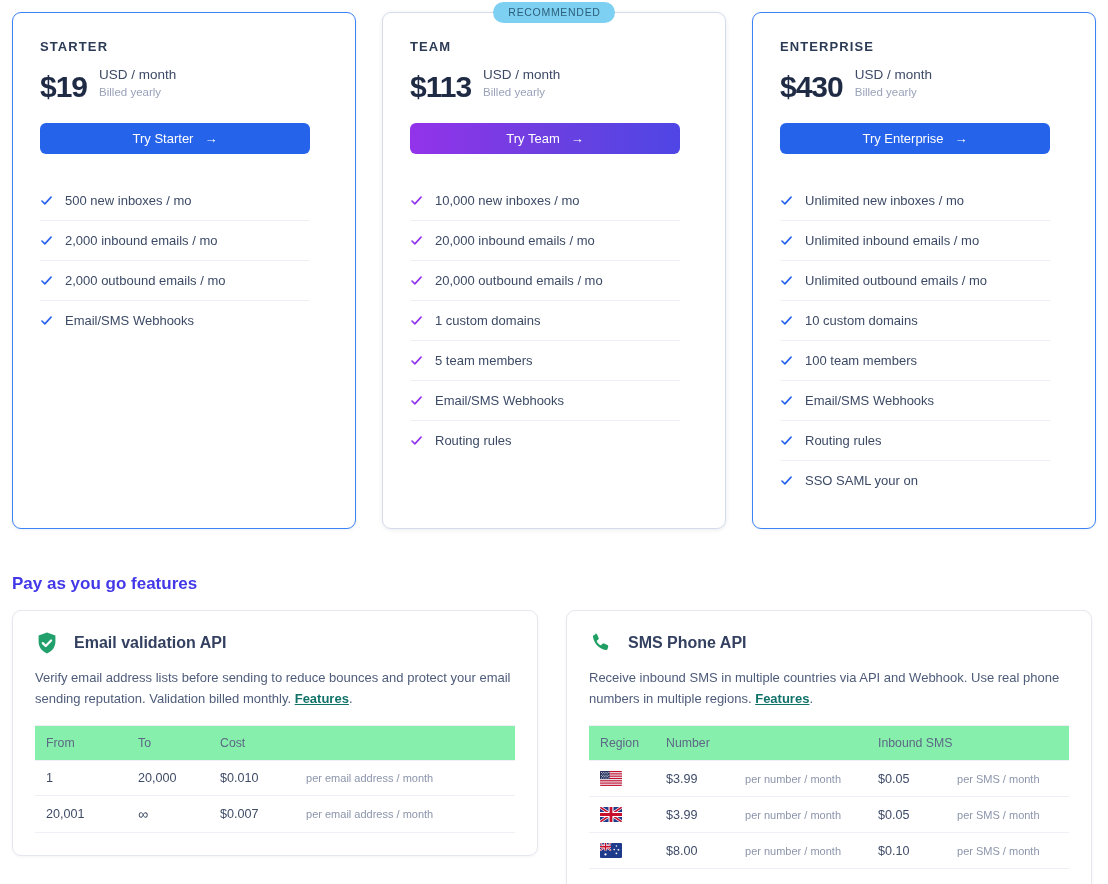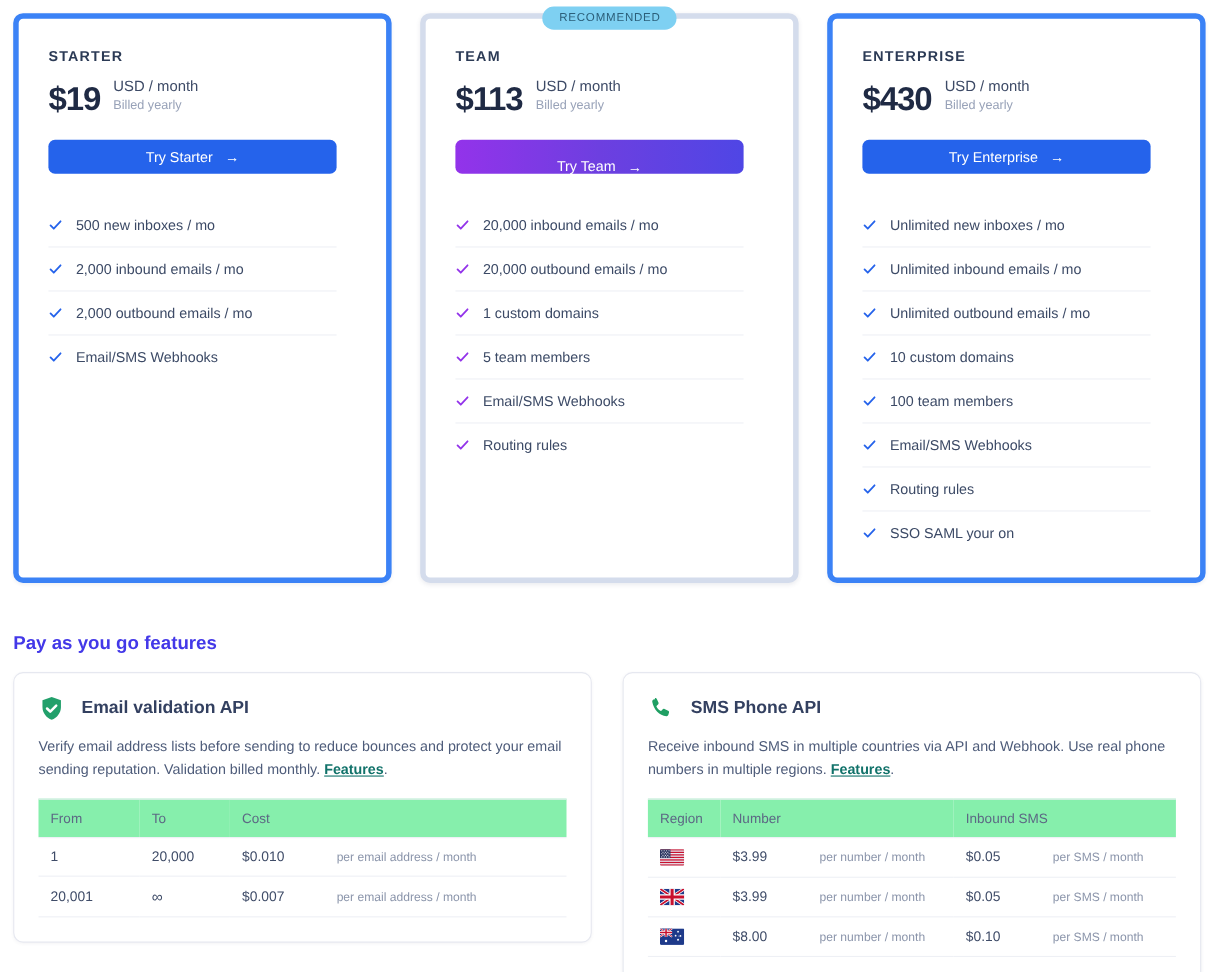--- a/index.html
+++ b/index.html
@@ -27,21 +27,21 @@
     display: flex;
     gap: 26px;
     padding: 12px 12px 0 12px;
     align-items: stretch;
   }
 
   .plan-card {
     position: relative;
     flex: 1 1 0;
     background: #ffffff;
-    border: 5px solid #3b82f6;
+    border: 1px solid #3b82f6;
     border-radius: 9px;
     box-shadow: 0 1px 3px rgba(60,70,110,0.07);
     padding: 26px 45px 20px 27px;
     min-height: 517px;
   }
   .plan-card.recommended {
     border-color: #d4dcec;
     box-shadow: 0 1px 4px rgba(60,70,110,0.10);
   }
 
@@ -110,21 +110,21 @@
     border: none;
     border-radius: 6px;
     color: #ffffff;
     font-size: 13px;
     font-family: "Liberation Sans", sans-serif;
     cursor: pointer;
     margin-bottom: 27px;
   }
   .cta .arrow { font-size: 13px; line-height: 1; }
   .cta-blue { background: #2563eb; }
-  .cta-grad { background: linear-gradient(90deg, #9333ea 0%, #6d3fe0 50%, #4f46e5 100%); align-items: flex-end; }
+  .cta-grad { background: linear-gradient(90deg, #9333ea 0%, #6d3fe0 50%, #4f46e5 100%); }
 
   .features { list-style: none; }
   .feature {
     display: flex;
     align-items: center;
     gap: 12px;
     height: 40px;
     border-bottom: 1px solid #eef0f5;
     font-size: 13px;
     color: #3c4a66;
@@ -267,20 +267,28 @@
           <div class="price-meta">
             <div class="price-unit">USD / month</div>
             <div class="price-billed">Billed yearly</div>
           </div>
         </div>
         <button class="cta cta-grad">
           <span>Try Team</span>
           <span class="arrow">→</span>
         </button>
         <ul class="features">
+          <li class="feature">
+            <span class="check">
+              <svg viewBox="0 0 16 16" aria-hidden="true">
+                <path d="M2.4 8.6 6 12.2 13.6 3.9" fill="none" stroke="#9333ea" stroke-width="2" stroke-linecap="round" stroke-linejoin="round"></path>
+              </svg>
+            </span>
+            <span>10,000 new inboxes / mo</span>
+          </li>
           <li class="feature">
             <span class="check">
               <svg viewBox="0 0 16 16" aria-hidden="true">
                 <path d="M2.4 8.6 6 12.2 13.6 3.9" fill="none" stroke="#9333ea" stroke-width="2" stroke-linecap="round" stroke-linejoin="round"></path>
               </svg>
             </span>
             <span>20,000 inbound emails / mo</span>
           </li>
           <li class="feature">
             <span class="check">

